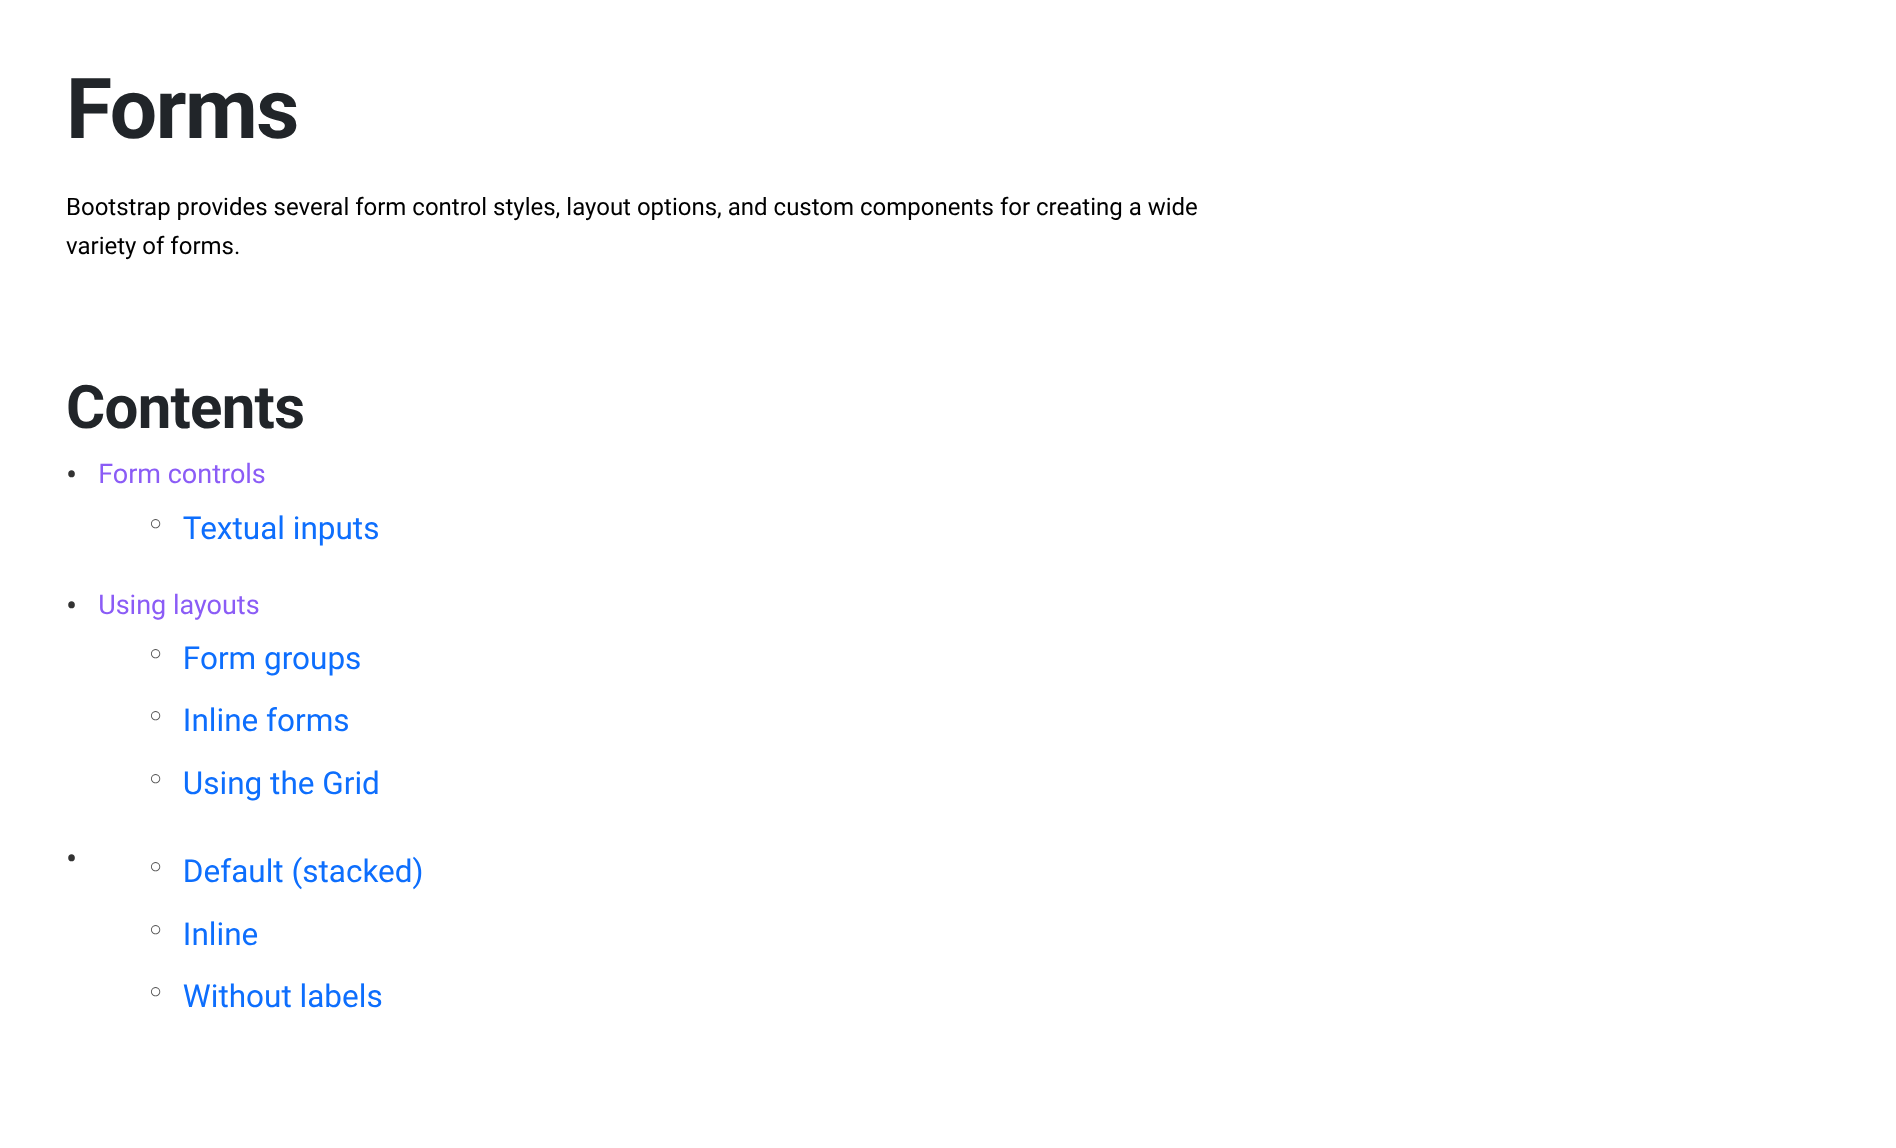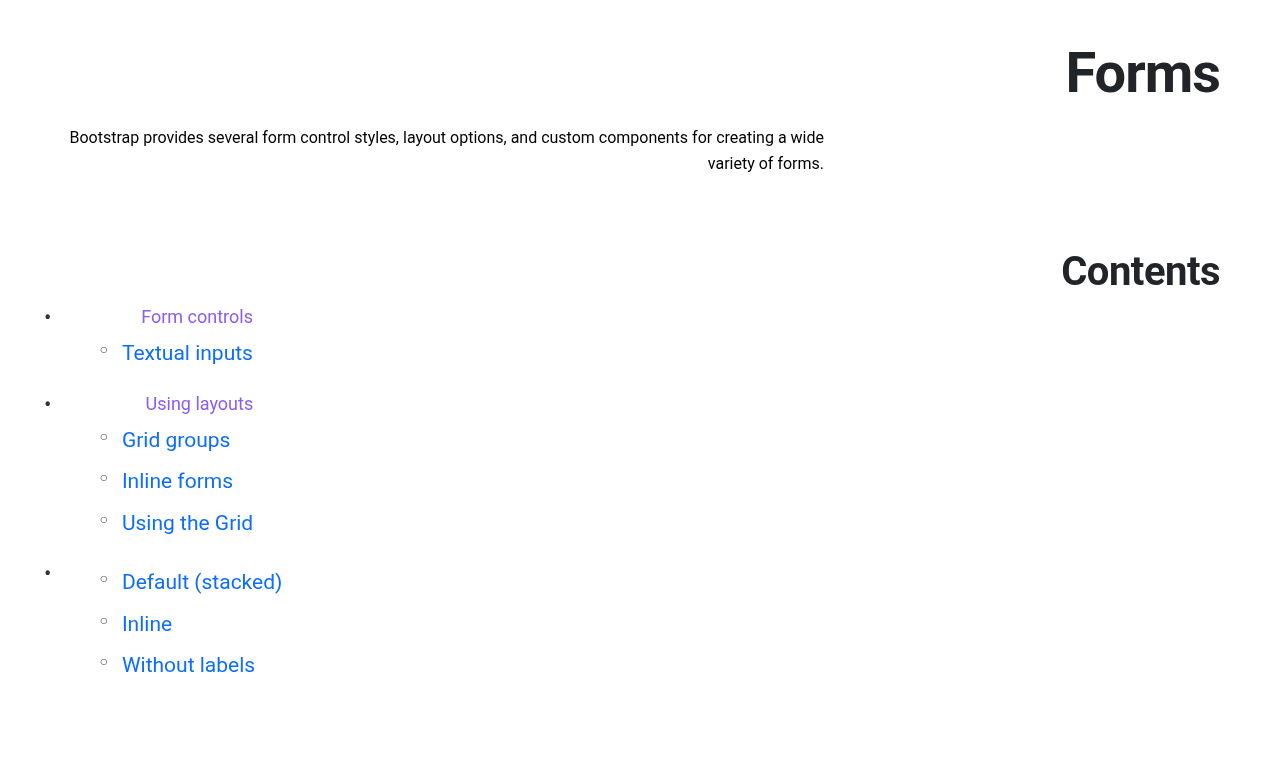--- a/index.html
+++ b/index.html
@@ -1,19 +1,18 @@
 <!DOCTYPE html>
 <html><head>
   <meta charset="utf-8">
   <style>
     * {
       margin: 0;
       padding: 0;
       box-sizing: border-box;
-      text-align: right;
     }
 
     body {
       font-family: -apple-system, BlinkMacSystemFont, "Segoe UI", Roboto, "Helvetica Neue", Arial, sans-serif;
       background: #ffffff;
       color: #333333;
       padding: 40px 44px;
       width: 1264px;
       min-height: 765px;
     }
@@ -115,21 +114,21 @@
             <span class="subbullet">○</span>
             <a href="#textual-inputs">Textual inputs</a>
           </li>
         </ul></div>
     </li>
     <li class="toc-item">
       <span class="bullet">•</span>
       <div><a href="#form-layouts">Using layouts</a><ul class="toc-sublist">
           <li class="toc-subitem">
             <span class="subbullet">○</span>
-            <a href="#form-groups">Grid groups</a>
+            <a href="#form-groups">Form groups</a>
           </li>
           <li class="toc-subitem">
             <span class="subbullet">○</span>
             <a href="#inline-forms">Inline forms</a>
           </li>
           <li class="toc-subitem">
             <span class="subbullet">○</span>
             <a href="#using-the-grid">Using the Grid</a>
           </li>
         </ul></div>

